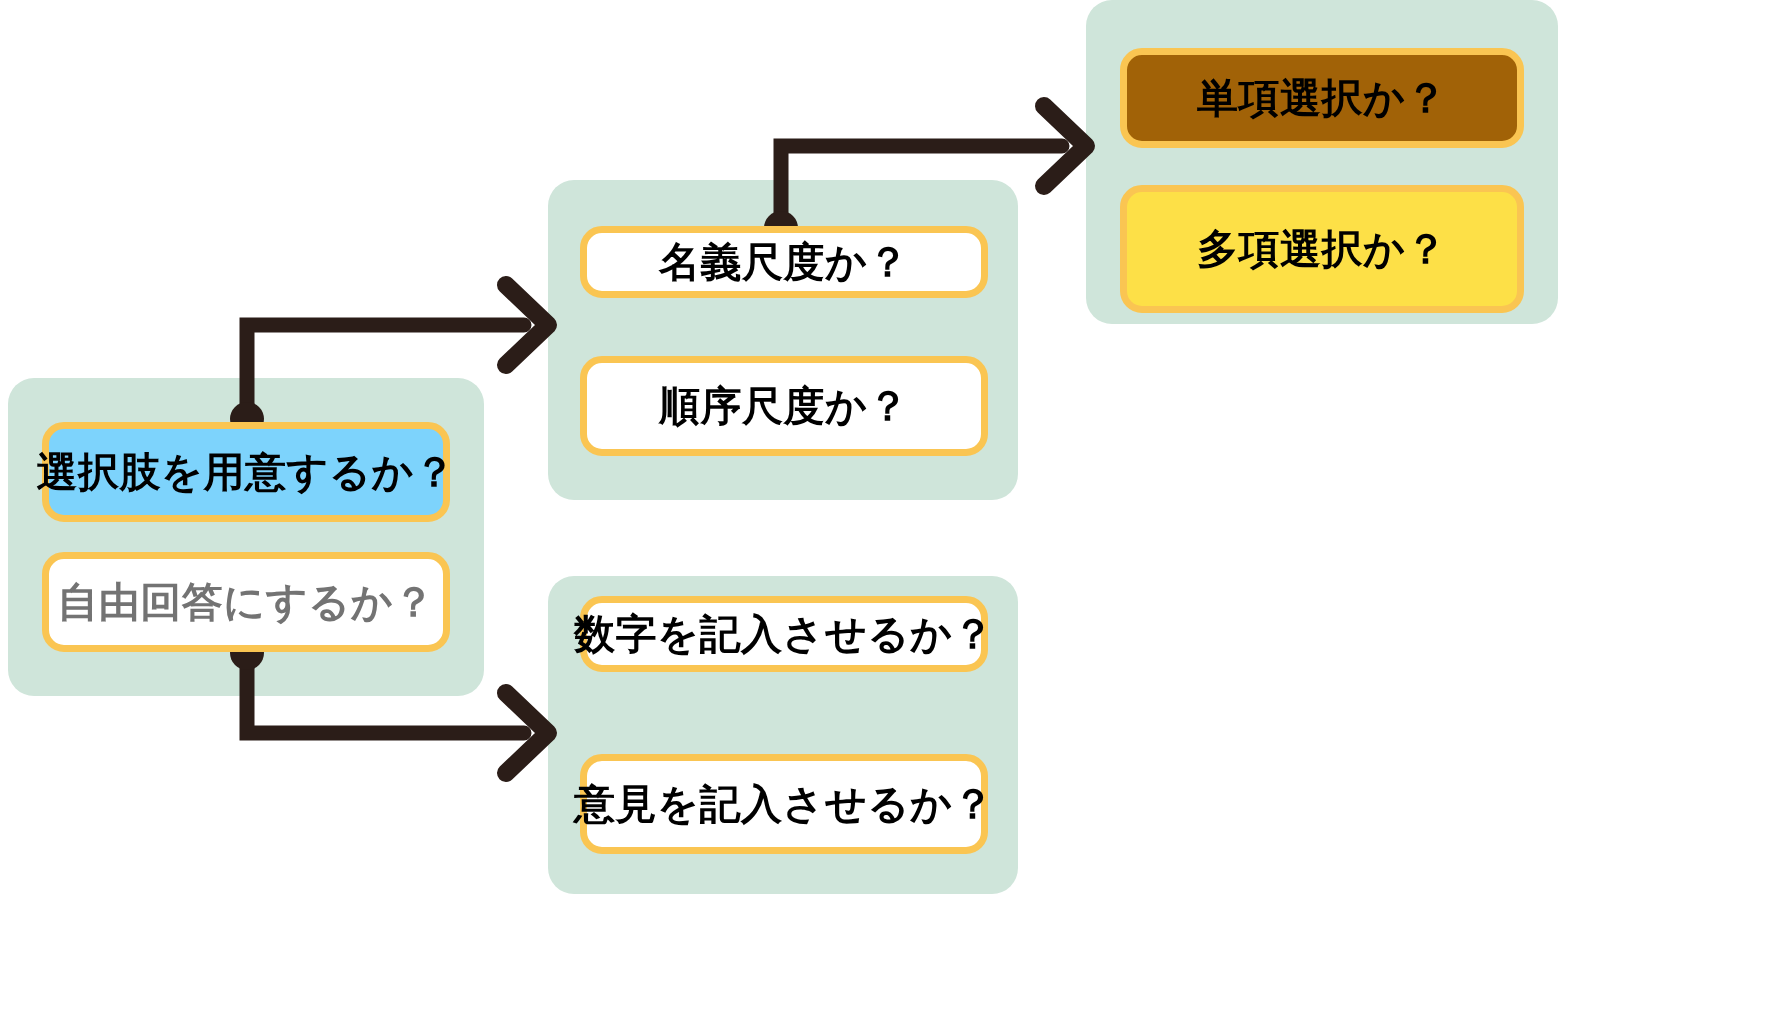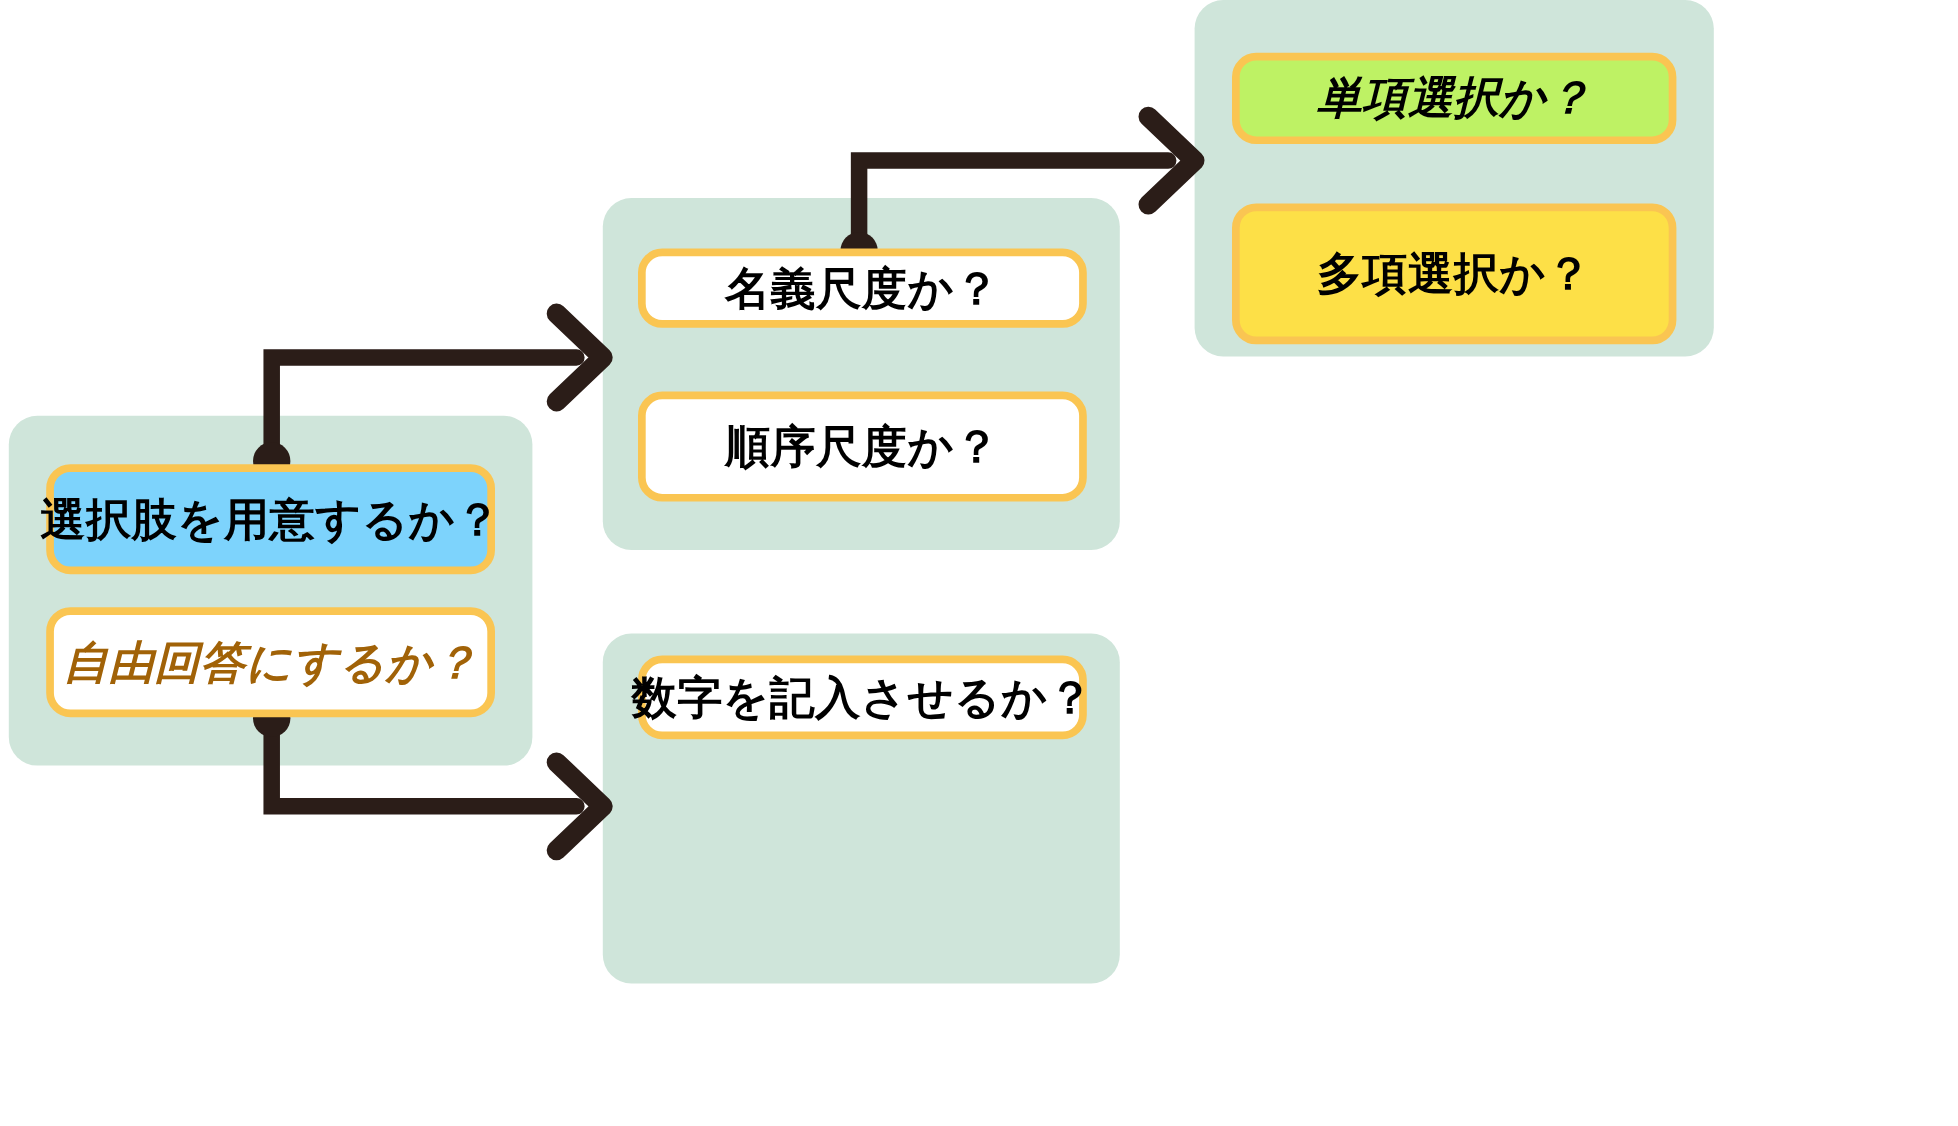--- a/index.html
+++ b/index.html
@@ -82,34 +82,37 @@
         <path d="M781,228 L781,146 L1062,146" fill="none" stroke="#2b1d18" stroke-width="15" stroke-linecap="round" stroke-linejoin="miter"></path>
         <circle cx="781" cy="228" r="17" fill="#2b1d18"></circle>
         <path d="M1044,106 L1086,146 L1044,186" fill="none" stroke="#2b1d18" stroke-width="18" stroke-linecap="round" stroke-linejoin="round"></path>
       </g>
   </svg>
 
   <div class="node-box" id="node-0-0" style="left: 42px; top: 422px; width: 408px; height: 100px; background: #7dd3fc; border-color: rgb(250, 197, 82);">
     <span class="node-label" style="color: rgb(0, 0, 0);">選択肢を用意するか？</span>
   </div>
   <div class="node-box" id="node-0-1" style="left: 42px; top: 552px; width: 408px; height: 100px; background: rgb(255, 255, 255); border-color: rgb(250, 197, 82);">
-    <span class="node-label" style="color: #a16207; font-style: italic;">自由回答にするか？</span>
+    <span class="node-label" style="color: #737373;">自由回答にするか？</span>
   </div>
 
   <div class="node-box" id="node-1-0" style="left: 580px; top: 226px; width: 408px; height: 72px; background: rgb(255, 255, 255); border-color: rgb(250, 197, 82);">
     <span class="node-label" style="color: rgb(0, 0, 0);">名義尺度か？</span>
   </div>
   <div class="node-box" id="node-1-1" style="left: 580px; top: 356px; width: 408px; height: 100px; background: rgb(255, 255, 255); border-color: rgb(250, 197, 82);">
     <span class="node-label" style="color: rgb(0, 0, 0);">順序尺度か？</span>
   </div>
 
-  <div class="node-box" id="node-2-0" style="left: 1120px; top: 48px; width: 404px; height: 83px; background: #bef264; border-color: rgb(250, 197, 82); font-style: italic;">
+  <div class="node-box" id="node-2-0" style="left: 1120px; top: 48px; width: 404px; height: 100px; background: #a16207; border-color: rgb(250, 197, 82);">
     <span class="node-label" style="color: rgb(0, 0, 0);">単項選択か？</span>
   </div>
   <div class="node-box" id="node-2-1" style="left: 1120px; top: 185px; width: 404px; height: 128px; background: #fde047; border-color: rgb(250, 197, 82);">
     <span class="node-label" style="color: rgb(0, 0, 0);">多項選択か？</span>
   </div>
 
   <div class="node-box" id="node-3-0" style="left: 580px; top: 596px; width: 408px; height: 76px; background: rgb(255, 255, 255); border-color: rgb(250, 197, 82);">
     <span class="node-label" style="color: rgb(0, 0, 0);">数字を記入させるか？</span>
   </div>
+  <div class="node-box" id="node-3-1" style="left: 580px; top: 754px; width: 408px; height: 100px; background: rgb(255, 255, 255); border-color: rgb(250, 197, 82);">
+    <span class="node-label" style="color: rgb(0, 0, 0);">意見を記入させるか？</span>
+  </div>
 
 </div>
 
 </body></html>

